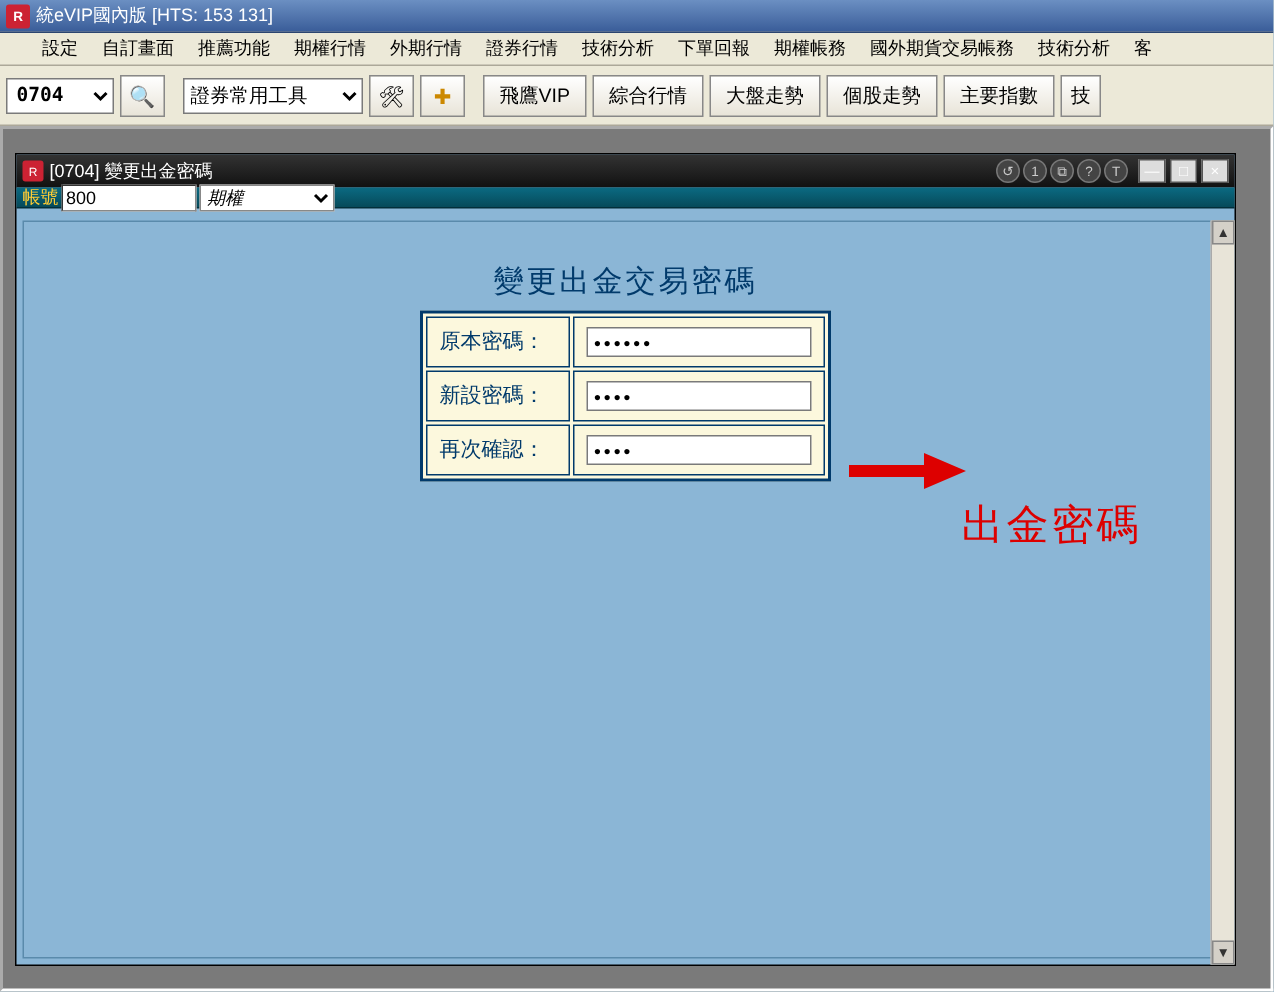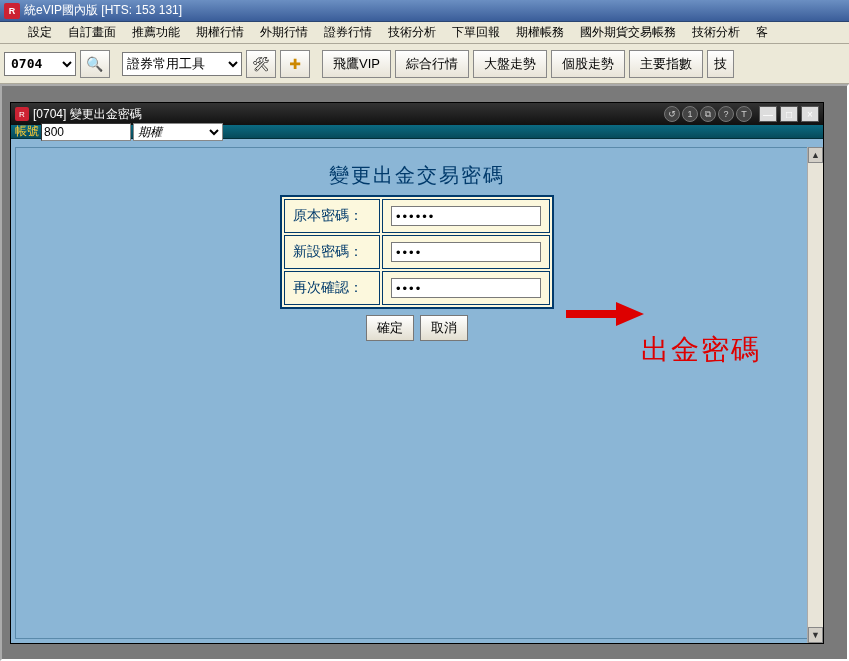--- a/index.html
+++ b/index.html
@@ -144,21 +144,21 @@
       height:18px;border:1px solid #888;background:#fff;font-size:12px;font-style:italic;
     }
     
     .content {
       position:absolute;top:44px;left:4px;right:4px;bottom:4px;
       background:#8bb6d6;
       border:1px solid #5a8aab;
     }
     .content-inner {
       padding: 14px 0 0 0;
-      display:flex;flex-direction:column;align-items:center;
+      display:flex;flex-direction:column;align-items:center;margin-top:12px;
     }
     .form-title {
       font-size:20px;color:#013a6b;margin-bottom:6px;
       letter-spacing:2px;
     }
     .form-table {
       border:2px solid #013a6b;
       background:#fcf8dd;
     }
     .form-table td {
@@ -292,24 +292,20 @@
           <tr>
             <td class="lbl">新設密碼：</td>
             <td><input type="password" value="••••" style=""></td>
           </tr>
           <tr>
             <td class="lbl">再次確認：</td>
             <td><input type="password" value="••••" style=""></td>
           </tr>
         </tbody>
           </table>
-        <div class="btn-row">
-          <button>確定</button>
-          <button>取消</button>
-        </div>
       </div>
     </div>
 
     <div class="fake-scroll">
       <div class="up">▲</div>
       <div class="down">▼</div>
     </div>
 
     <div class="arrow">
       <svg width="80" height="32" viewBox="0 0 80 32">

